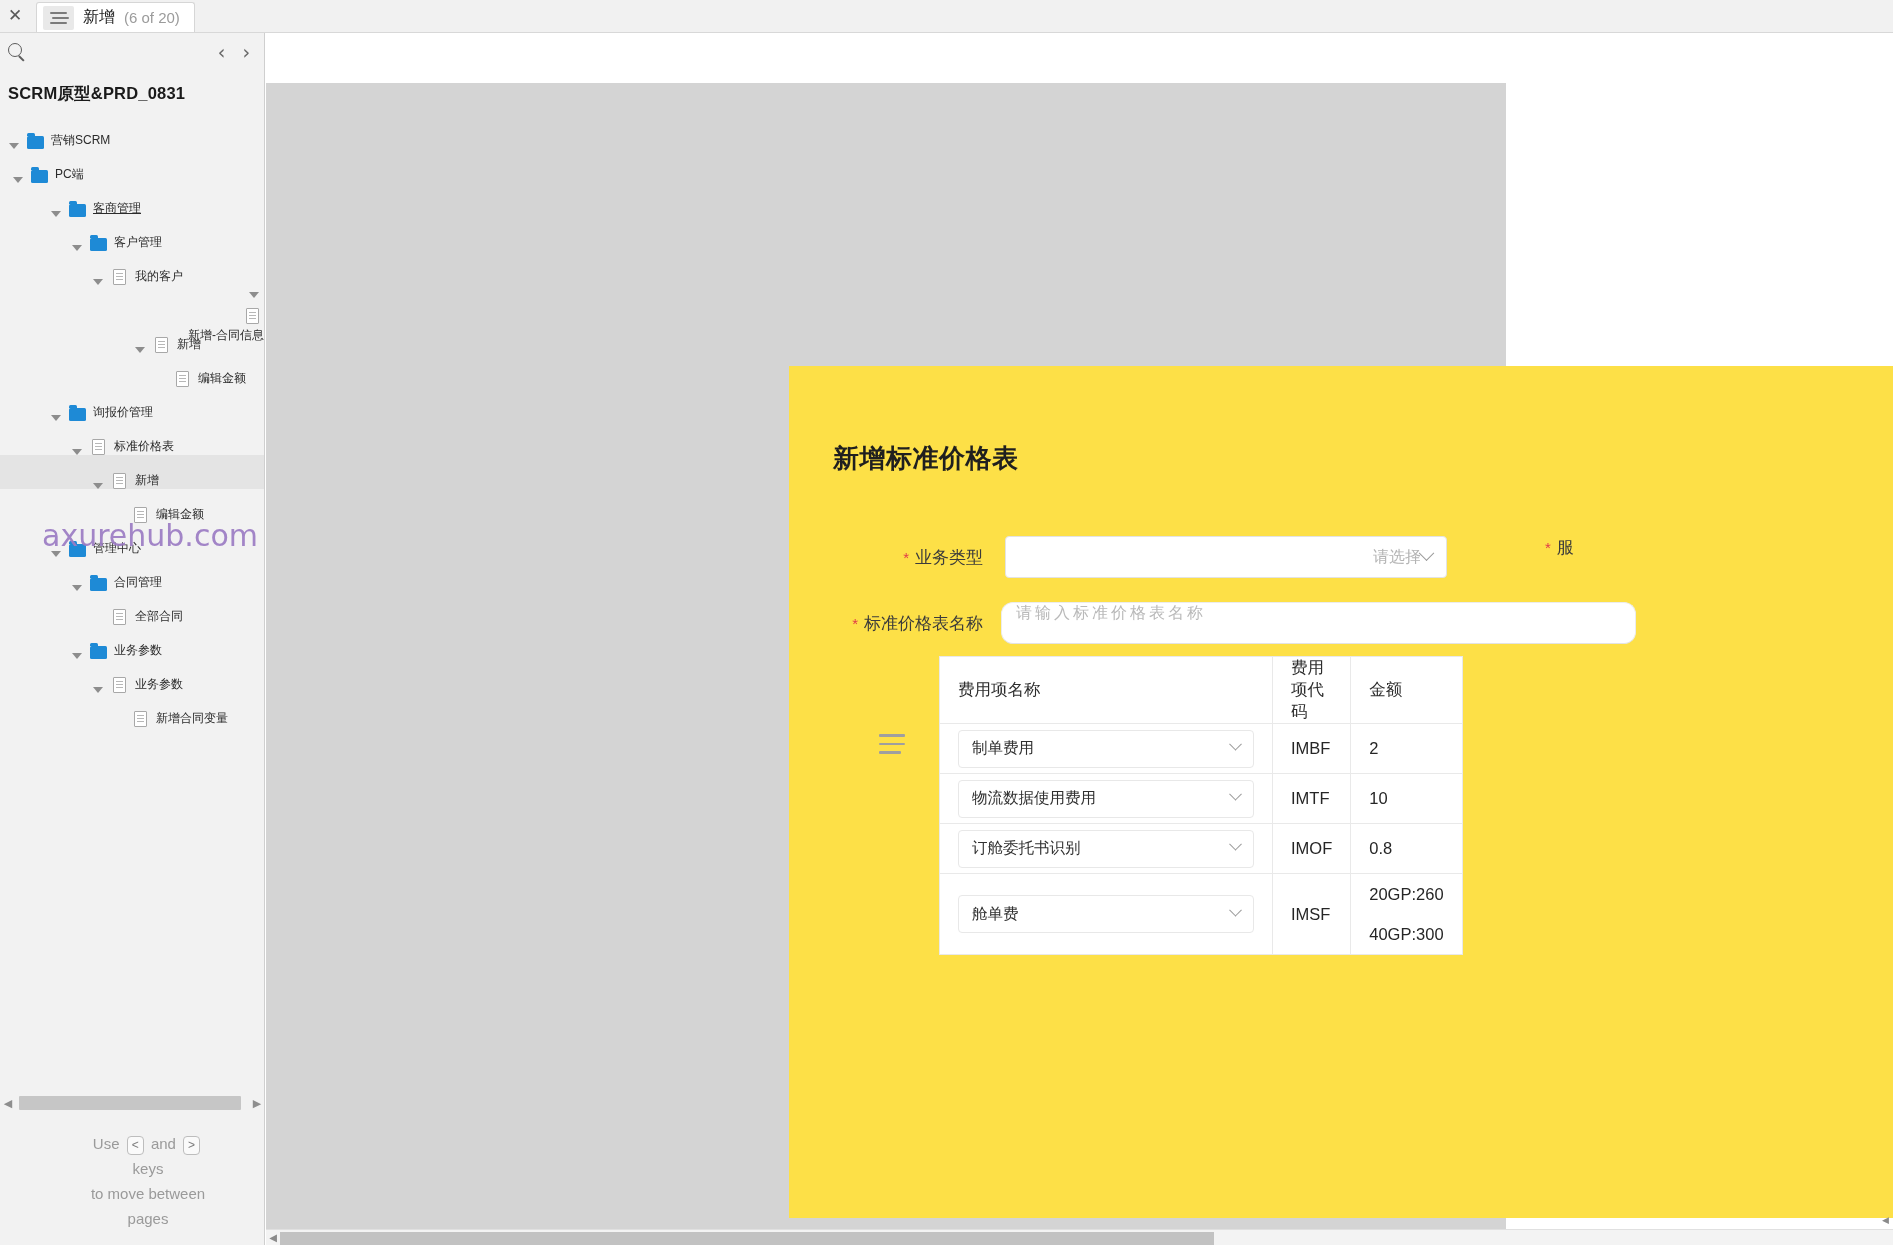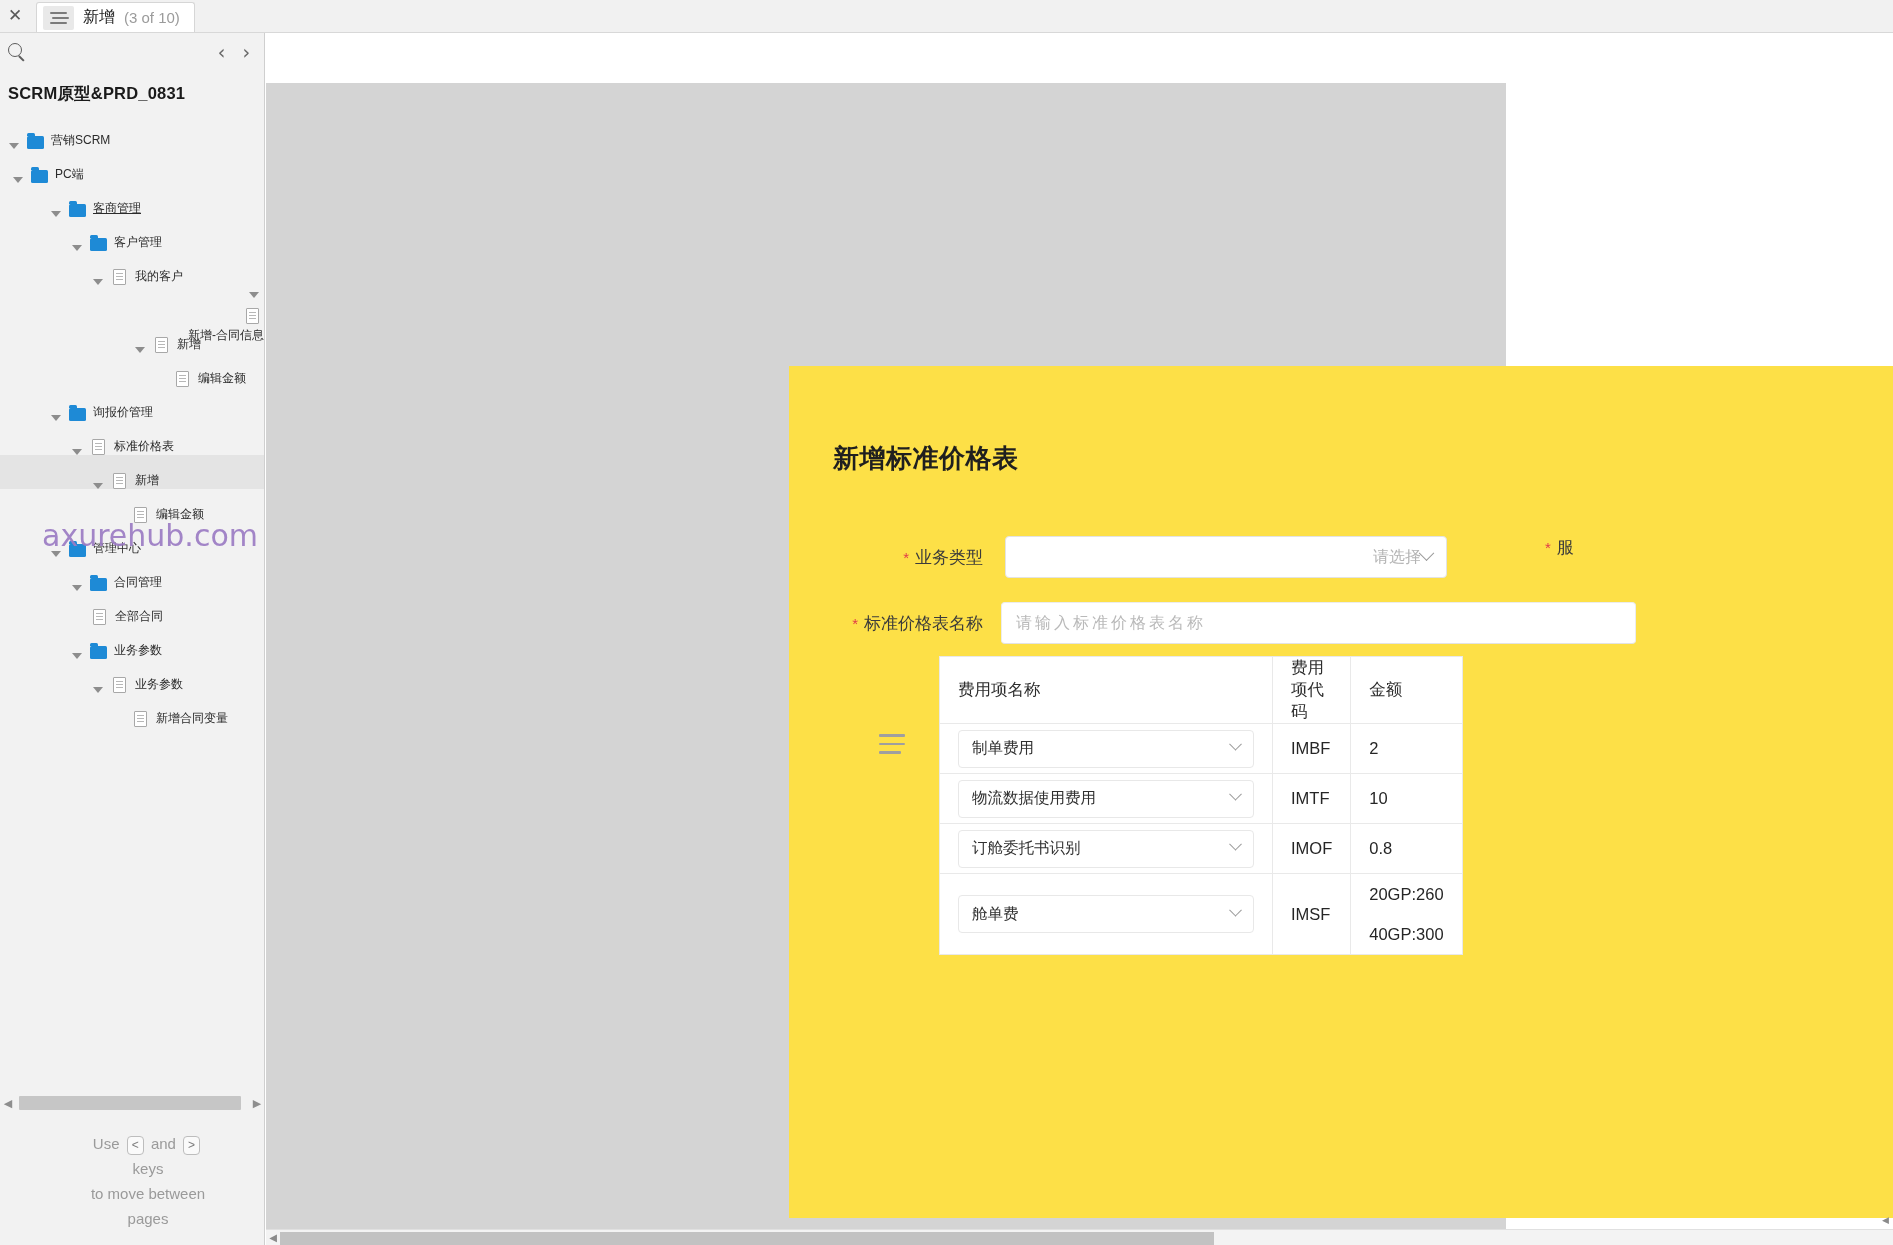--- a/index.html
+++ b/index.html
@@ -180,22 +180,22 @@
     width: 11px; height: 11px; border-right: 1.6px solid #9a9a9a;
     border-bottom: 1.6px solid #9a9a9a; transform: rotate(45deg) translate(-3px,-3px);
   }
 
   .f-service { left: 756px; top: 170px; }
 
   .f-name { left: 1px; top: 236px; }
   .f-name .flabel-w { width: 193px; display:flex; justify-content:flex-end; align-items:center; }
   .name-input {
     margin-left: 18px; width: 635px; height: 42px;
-    border: 1px solid #ececec; border-bottom-color:#e3e3e3; border-radius: 4px; background: #fff;
-    display: flex; align-items: center; padding: 0 14px;
+    border: 1px solid #ececec; border-bottom-color:#e3e3e3; border-radius: 12px; background: #fff;
+    display: flex; align-items: flex-start; padding: 0 14px;
   }
   .name-ph { font-size: 16px; color: #b9b9b9; letter-spacing: 3px; }
 
   
   .tbl-wrap { position: absolute; left: 90px; top: 290px; }
   .drag-handle {
     position: absolute; left: 0px; top: 78px;
     width: 26px; display:flex; flex-direction: column; gap: 6px;
   }
   .drag-handle i { display:block; height: 2.5px; background: #9f9f9f; border-radius: 1px; }
@@ -253,21 +253,21 @@
 
 <div class="topbar">
   <div class="tab-close">✕</div>
   <div class="tab">
     <span class="tab-menu-icon">
         <i></i>
         <i></i>
         <i></i>
       </span>
     <span class="tab-title">新增</span>
-    <span class="tab-count">(3 of 10)</span>
+    <span class="tab-count">(6 of 20)</span>
   </div>
 </div>
 
 <div class="leftpanel">
 
   <div class="lp-toolbar">
     <span class="search-icon"></span>
     <span class="nav-arrows">
       <span class="nav-arrow">‹</span>
       <span class="nav-arrow">›</span>
@@ -392,21 +392,21 @@
       </div>
       <div class="tree-row" style="padding-left: 67px;">
         <span class="tw">
           <span class="caret"></span>
         </span>
         <span class="ic">
           <span class="folder-icon"></span>
         </span>
         <span>合同管理</span>
       </div>
-      <div class="tree-row" style="padding-left: 68px;">
+      <div class="tree-row" style="padding-left: 88px;">
         <span class="tw"></span>
         <span class="ic">
           <span class="page-icon"></span>
         </span>
         <span>全部合同</span>
       </div>
       <div class="tree-row" style="padding-left: 67px;">
         <span class="tw">
           <span class="caret"></span>
         </span>

